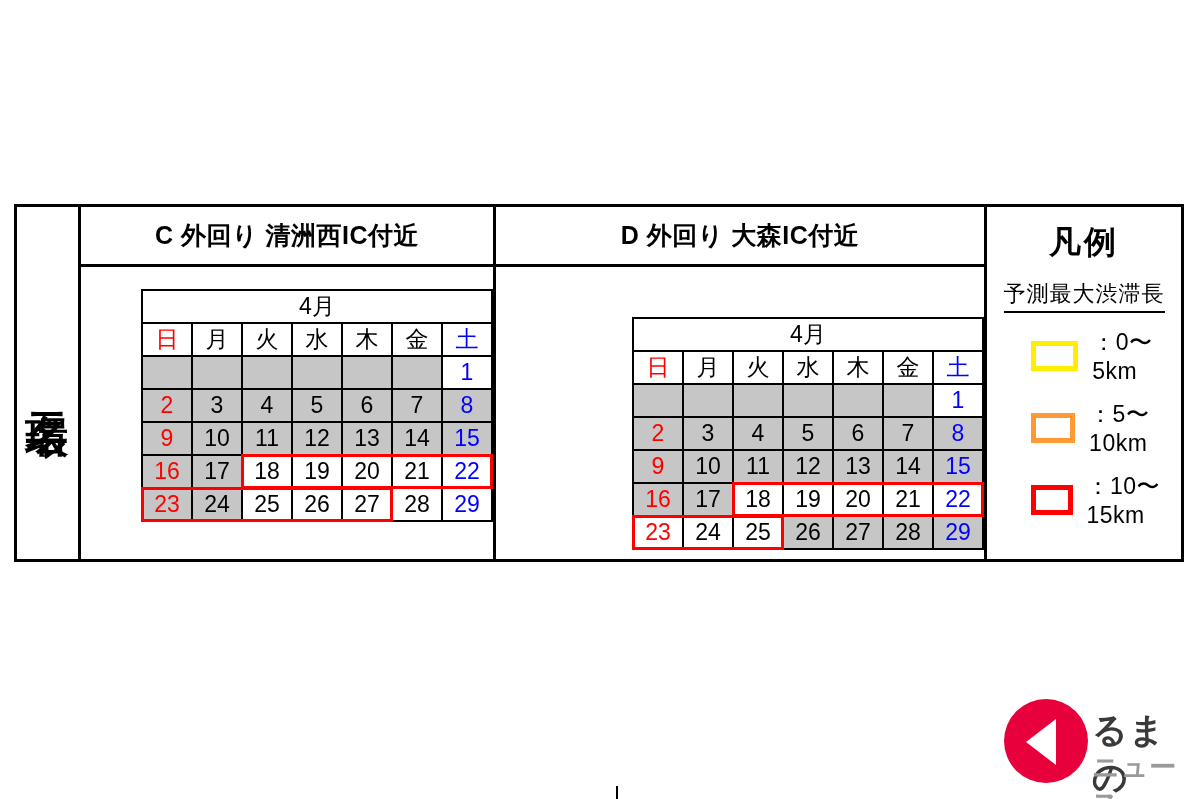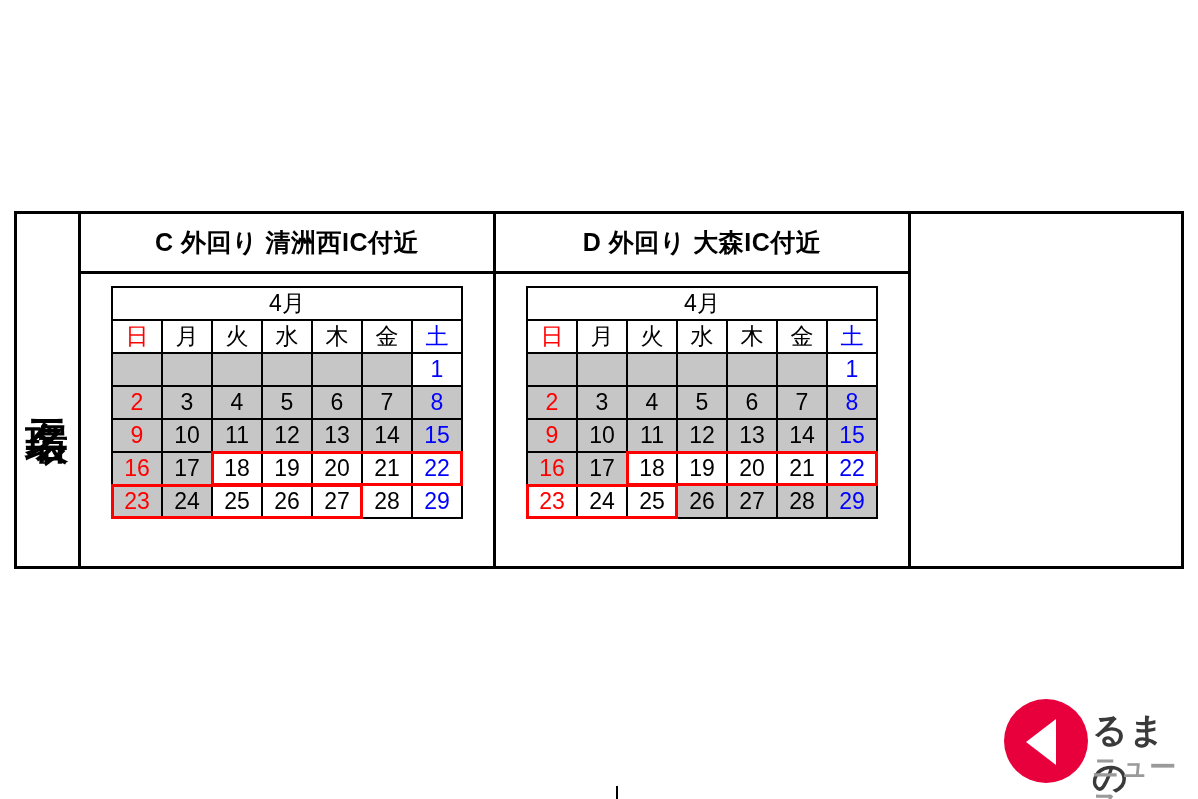--- a/index.html
+++ b/index.html
@@ -13,21 +13,21 @@
     position: relative;
     font-family: "Liberation Sans", sans-serif;
     color: #000000;
     overflow: hidden;
   }
 
   
   #main-frame {
     position: absolute;
     left: 14px;
-    top: 211px;
+    top: 204px;
     width: 1170px;
     height: 358px;
     border: 3px solid #000000;
     box-sizing: border-box;
     display: flex;
     flex-direction: row;
     background: #ffffff;
   }
 
   
@@ -48,38 +48,38 @@
     line-height: 1.05;
   }
 
   
   .panel {
     box-sizing: border-box;
     display: flex;
     flex-direction: column;
   }
   .panel-c { width: 415px; border-right: 3px solid #000000; }
-  .panel-d { width: 415px; border-right: 3px solid #000000; }
+  .panel-d { width: 491px; border-right: 3px solid #000000; gap: 28px; }
 
   .panel-header {
     height: 57px;
     border-bottom: 3px solid #000000;
     display: flex;
     align-items: center;
     justify-content: center;
     font-size: 25px;
     font-weight: bold;
     letter-spacing: 0.5px;
   }
   .panel-body {
     flex: 1;
     display: flex;
     align-items: flex-start;
-    justify-content: center;
-    padding-top: 12px;
+    justify-content: flex-end;
+    padding-top: 22px;
     box-sizing: border-box;
     border-radius: 11px;
   }
 
   
   table.cal {
     border-collapse: collapse;
     table-layout: fixed;
   }
   table.cal td, table.cal th {
@@ -349,20 +349,38 @@
               <td class="weekday shaded">26</td>
               <td class="weekday shaded">27</td>
               <td class="weekday shaded">28</td>
               <td class="sat shaded">29</td>
             </tr>
           </tbody>
       </table>
     </div>
   </div>
 
+  <div class="panel-legend">
+    <div id="legend-title">凡例</div>
+    <div id="legend-subtitle">予測最大渋滞長</div>
+    <div id="legend-items">
+        <div class="legend-row">
+          <div class="legend-swatch" style="border: 5px solid rgb(255, 238, 0);"></div>
+          <div class="legend-text">：0〜5km</div>
+        </div>
+        <div class="legend-row">
+          <div class="legend-swatch" style="border: 5px solid rgb(255, 153, 51);"></div>
+          <div class="legend-text">：5〜10km</div>
+        </div>
+        <div class="legend-row">
+          <div class="legend-swatch" style="border: 5px solid rgb(255, 0, 0);"></div>
+          <div class="legend-text">：10〜15km</div>
+        </div>
+      </div>
+  </div>
 
 </div>
 
 <div id="watermark">
   <div id="wm-circle"></div>
   <div id="wm-arrow"></div>
   <div id="wm-text-top">るまの</div>
   <div id="wm-text-bottom">ニュース</div>
 </div>
 

